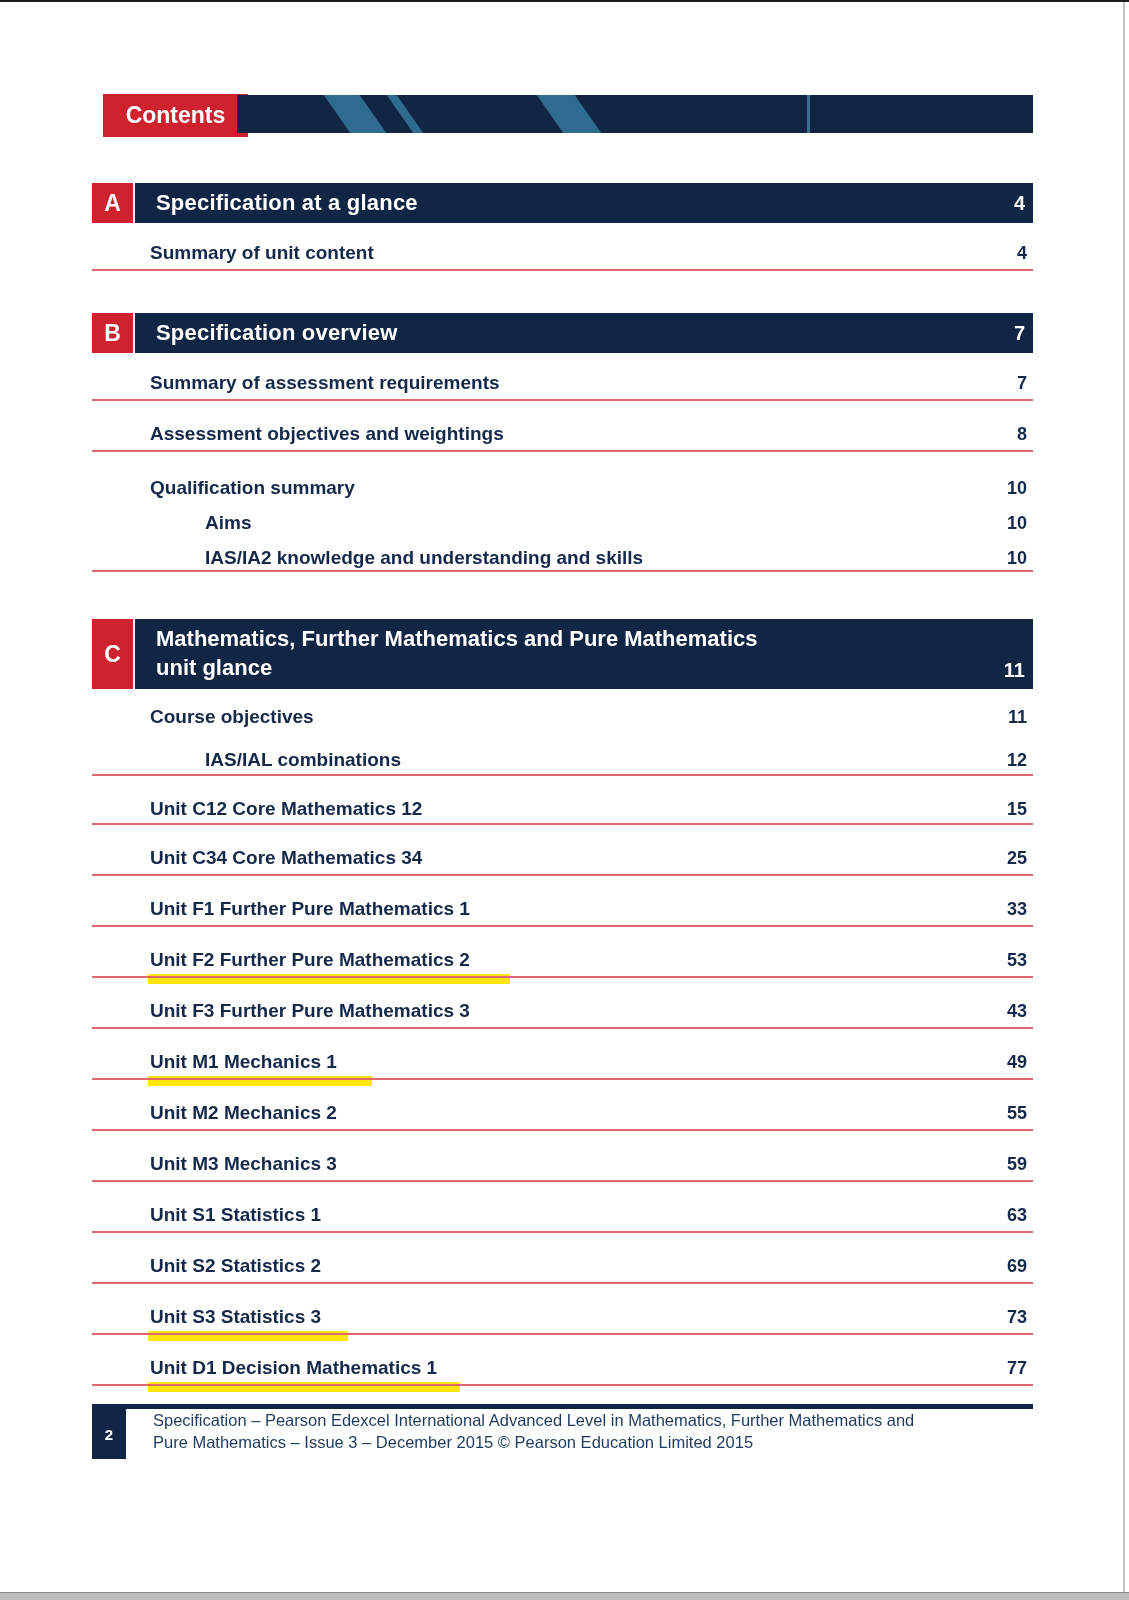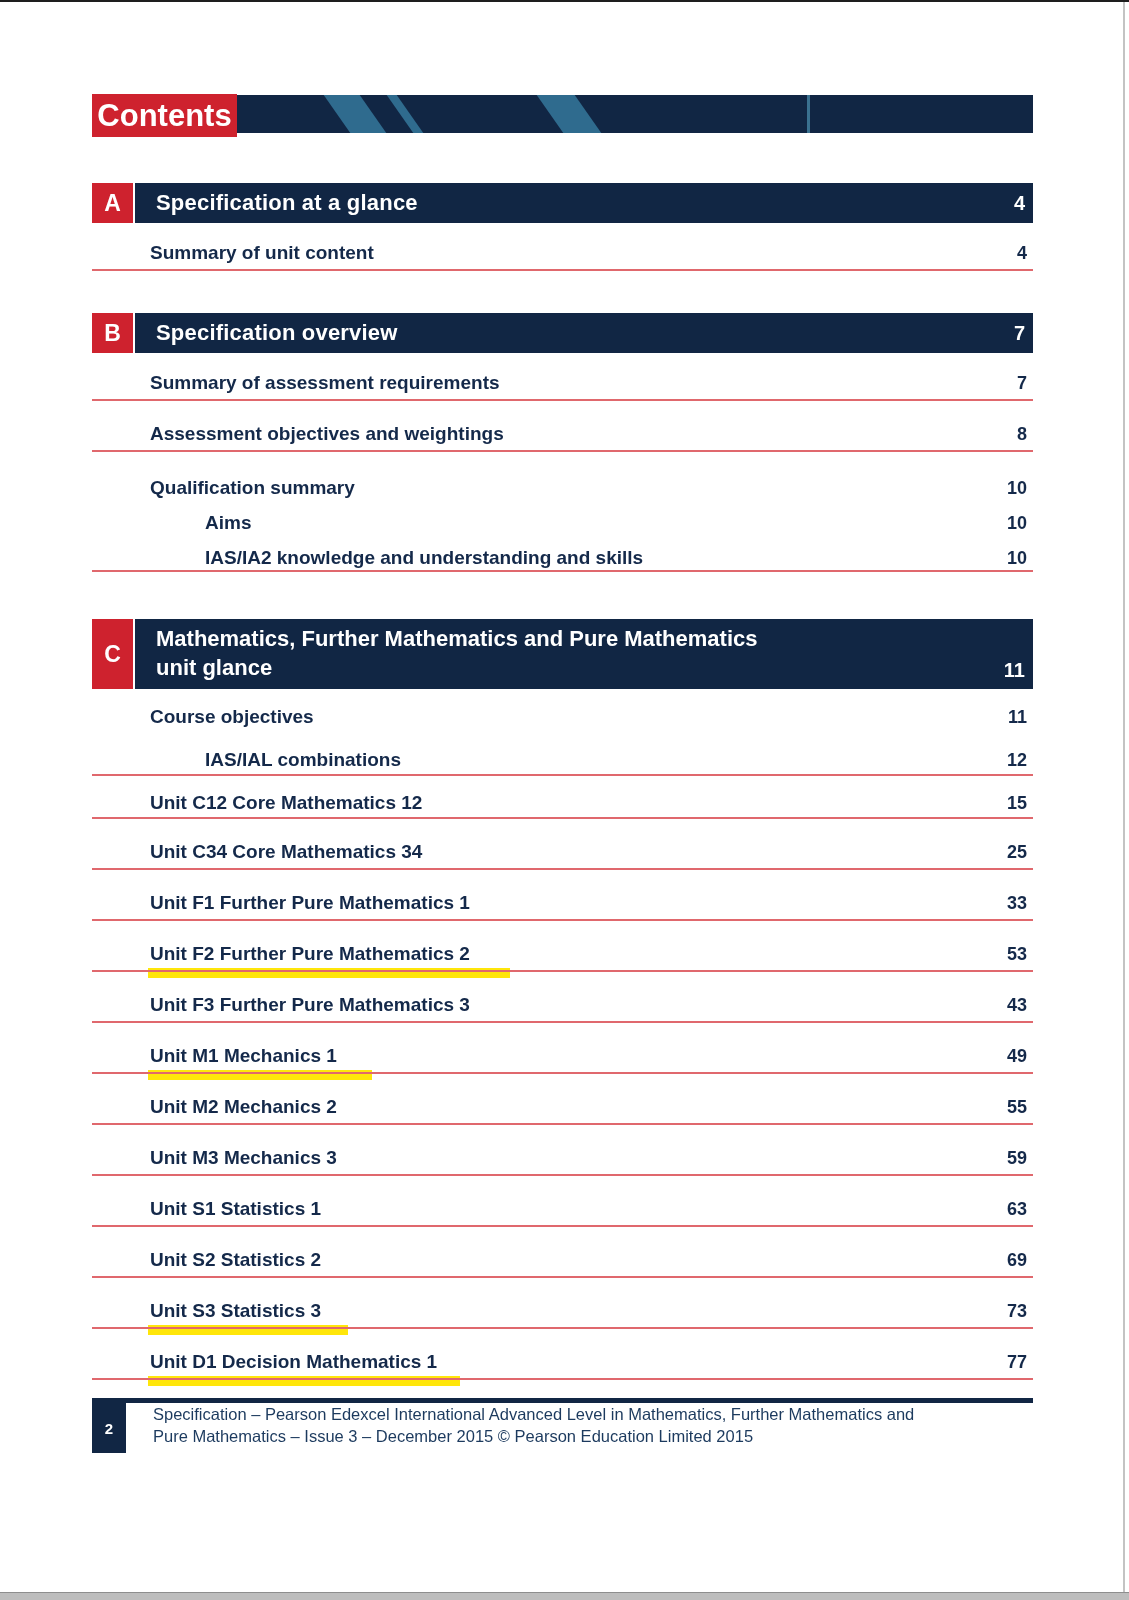--- a/index.html
+++ b/index.html
@@ -9,23 +9,23 @@
 
   
   .edge-top    { position:absolute; top:0; left:0; right:0; height:2px; background:#1e1e1e; }
   .edge-right  { position:absolute; top:2px; right:4px; width:2px; bottom:8px; background:#c3c3c3; }
   .edge-bottom { position:absolute; left:0; right:0; bottom:0; height:8px; background:#bdbdbd; border-top:1px solid #8e8e8e; }
 
   .content { position:relative; margin-left:92px; width:941px; }
 
   
   .contents-bar { position:relative; margin-top:94px; height:43px; }
-  .contents-label { position:absolute; left:0; top:0; width:145px; height:43px; background:#ce222e;
+  .contents-label { position:absolute; left:11px; top:0; width:145px; height:43px; background:#ce222e;
                     display:flex; align-items:center; justify-content:center;
-                    color:#fff; font-size:31px; font-weight:bold; }
+                    color:#fff; font-size:23px; font-weight:bold; }
   .stripe-bar { position:absolute; left:145px; right:0; top:1px; height:38px; background:#112644; overflow:hidden; }
   .stripe { position:absolute; top:-4px; bottom:-4px; background:#2f6b8e; transform:skewX(35deg); }
   .stripe.s1 { left:100px; width:36px; }
   .stripe.s2 { left:163px; width:10px; }
   .stripe.s3 { left:313px; width:38px; }
   .stripe-vline { position:absolute; top:0; bottom:0; left:570px; width:3px; background:#3a7190; }
 
   
   .sec-header { display:flex; height:40px; }
   .sec-letter { width:41px; background:#ce222e; color:#fff; display:flex; align-items:center; justify-content:center;
@@ -40,21 +40,21 @@
   .sec-c .sec-title2 { padding:5px 12px 0 21px; font-size:22px; font-weight:bold; line-height:29px; }
   .sec-c .sec-page { position:absolute; right:8px; bottom:7px; padding:0; }
 
   
   .row { position:relative; }
   .row .lbl { position:absolute; left:58px; bottom:7px; font-size:19px; font-weight:bold; color:#14294a; white-space:nowrap; }
   .row .pg  { position:absolute; right:6px; bottom:7px; font-size:18px; font-weight:bold; color:#14294a; }
   .row .rule { position:absolute; left:0; right:0; bottom:0; height:2px; background:#e0686d; z-index:2; }
   .row .hl { position:absolute; left:56px; bottom:-6px; height:10px; background:#ffe60a; z-index:1; }
   .row.ind .lbl { left:113px; }
-  .h48 { height:48px; } .h51 { height:51px; } .h49 { height:43px; }
+  .h48 { height:48px; } .h51 { height:51px; } .h49 { height:49px; }
   .h41 { height:41px; } .h46 { height:46px; } .h35 { height:35px; } .h37 { height:37px; }
   .row.b0 .lbl, .row.b0 .pg { bottom:1px; }
   .row.b2 .lbl, .row.b2 .pg { bottom:2px; }
   .row.b3 .lbl, .row.b3 .pg { bottom:3px; }
   .row.b5 .lbl, .row.b5 .pg { bottom:5px; }
 
   
   .footer { position:relative; margin-top:18px; border-top:5px solid #112644; }
   .footer-pagebox { position:absolute; left:0; top:0; width:34px; height:50px; background:#112644;
                     color:#fff; display:flex; align-items:center; justify-content:center;

